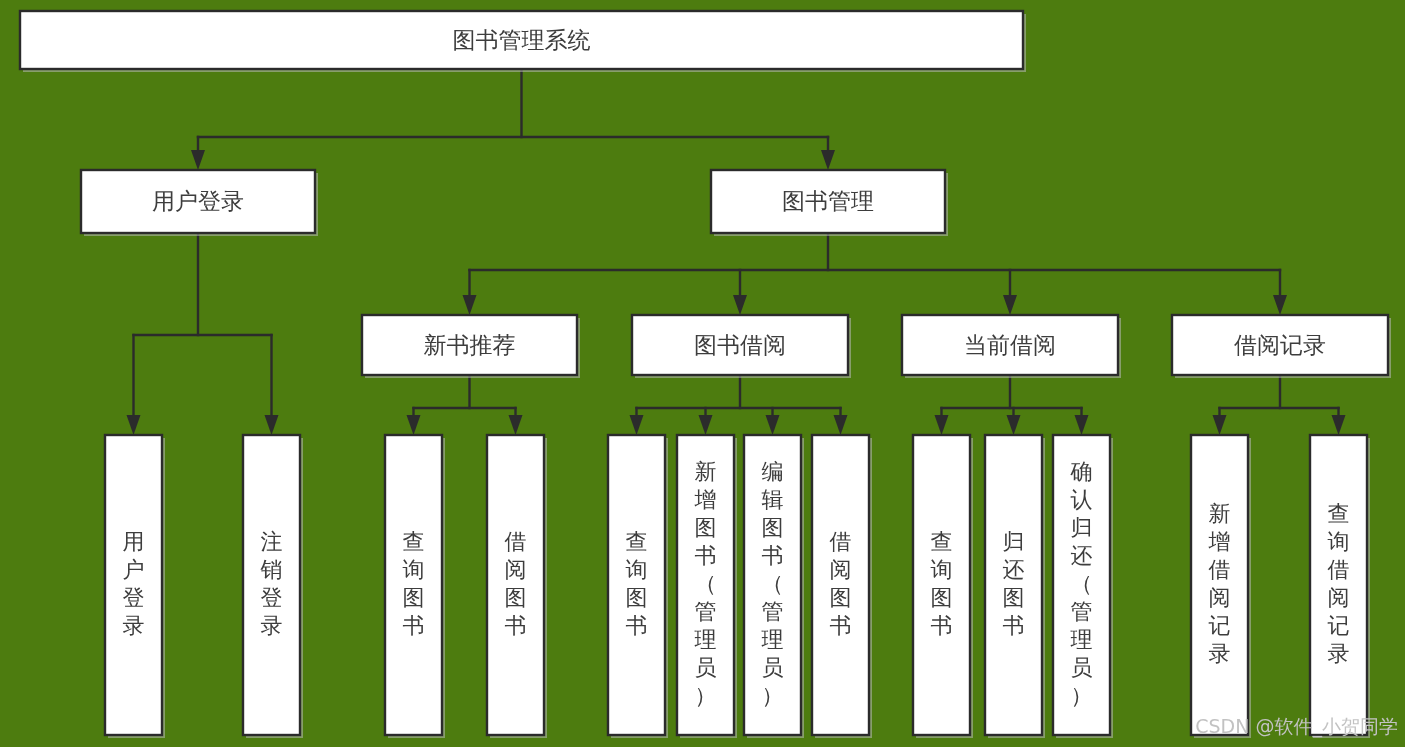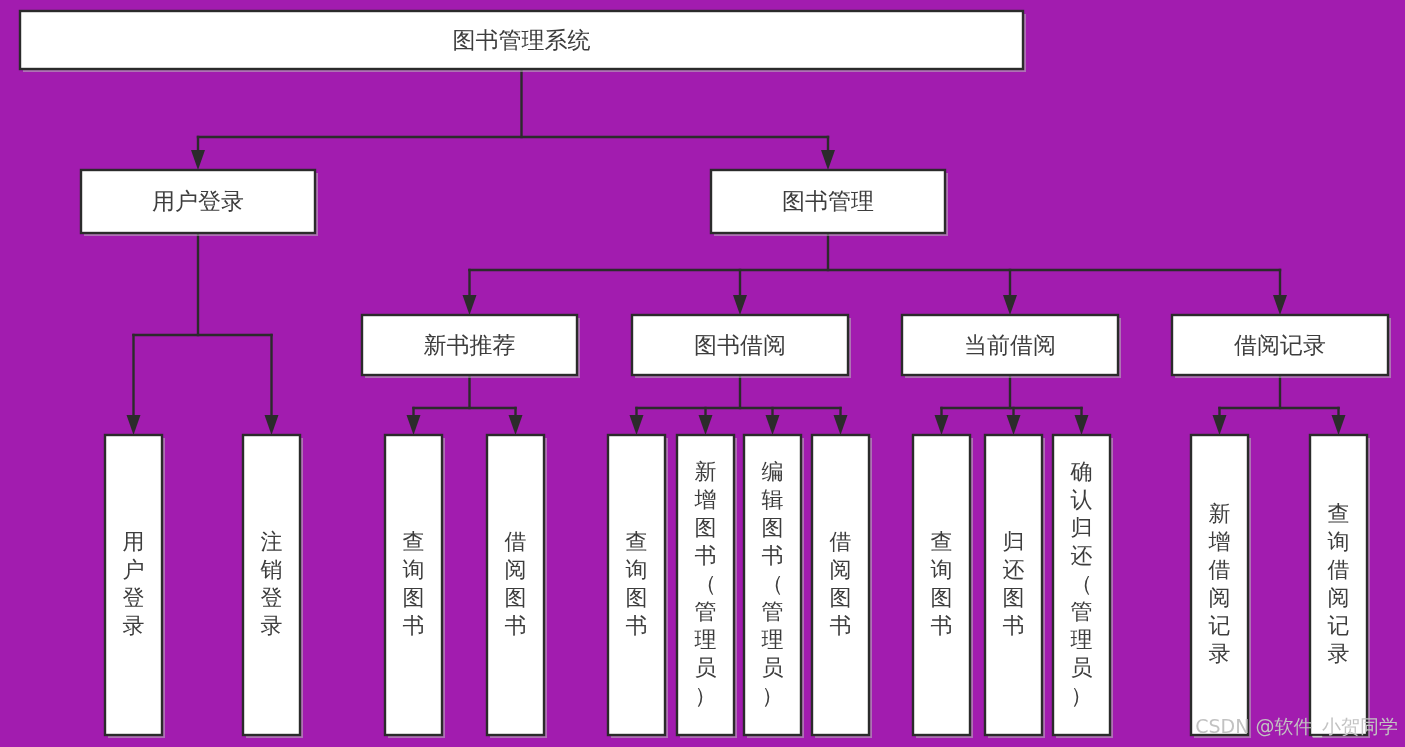--- a/index.html
+++ b/index.html
@@ -8,21 +8,21 @@
     padding: 0;
     background: #ffffff;
   }
   body {
     font-family: "DejaVu Sans", "Liberation Sans", sans-serif;
   }
   #diagram-root {
     position: relative;
     width: 1405px;
     height: 747px;
-    background: #a21caf;
+    background: #4d7c0f;
     overflow: hidden;
   }
   svg#flow-svg {
     position: absolute;
     left: 0;
     top: 0;
     width: 1405px;
     height: 747px;
     display: block;
   }

